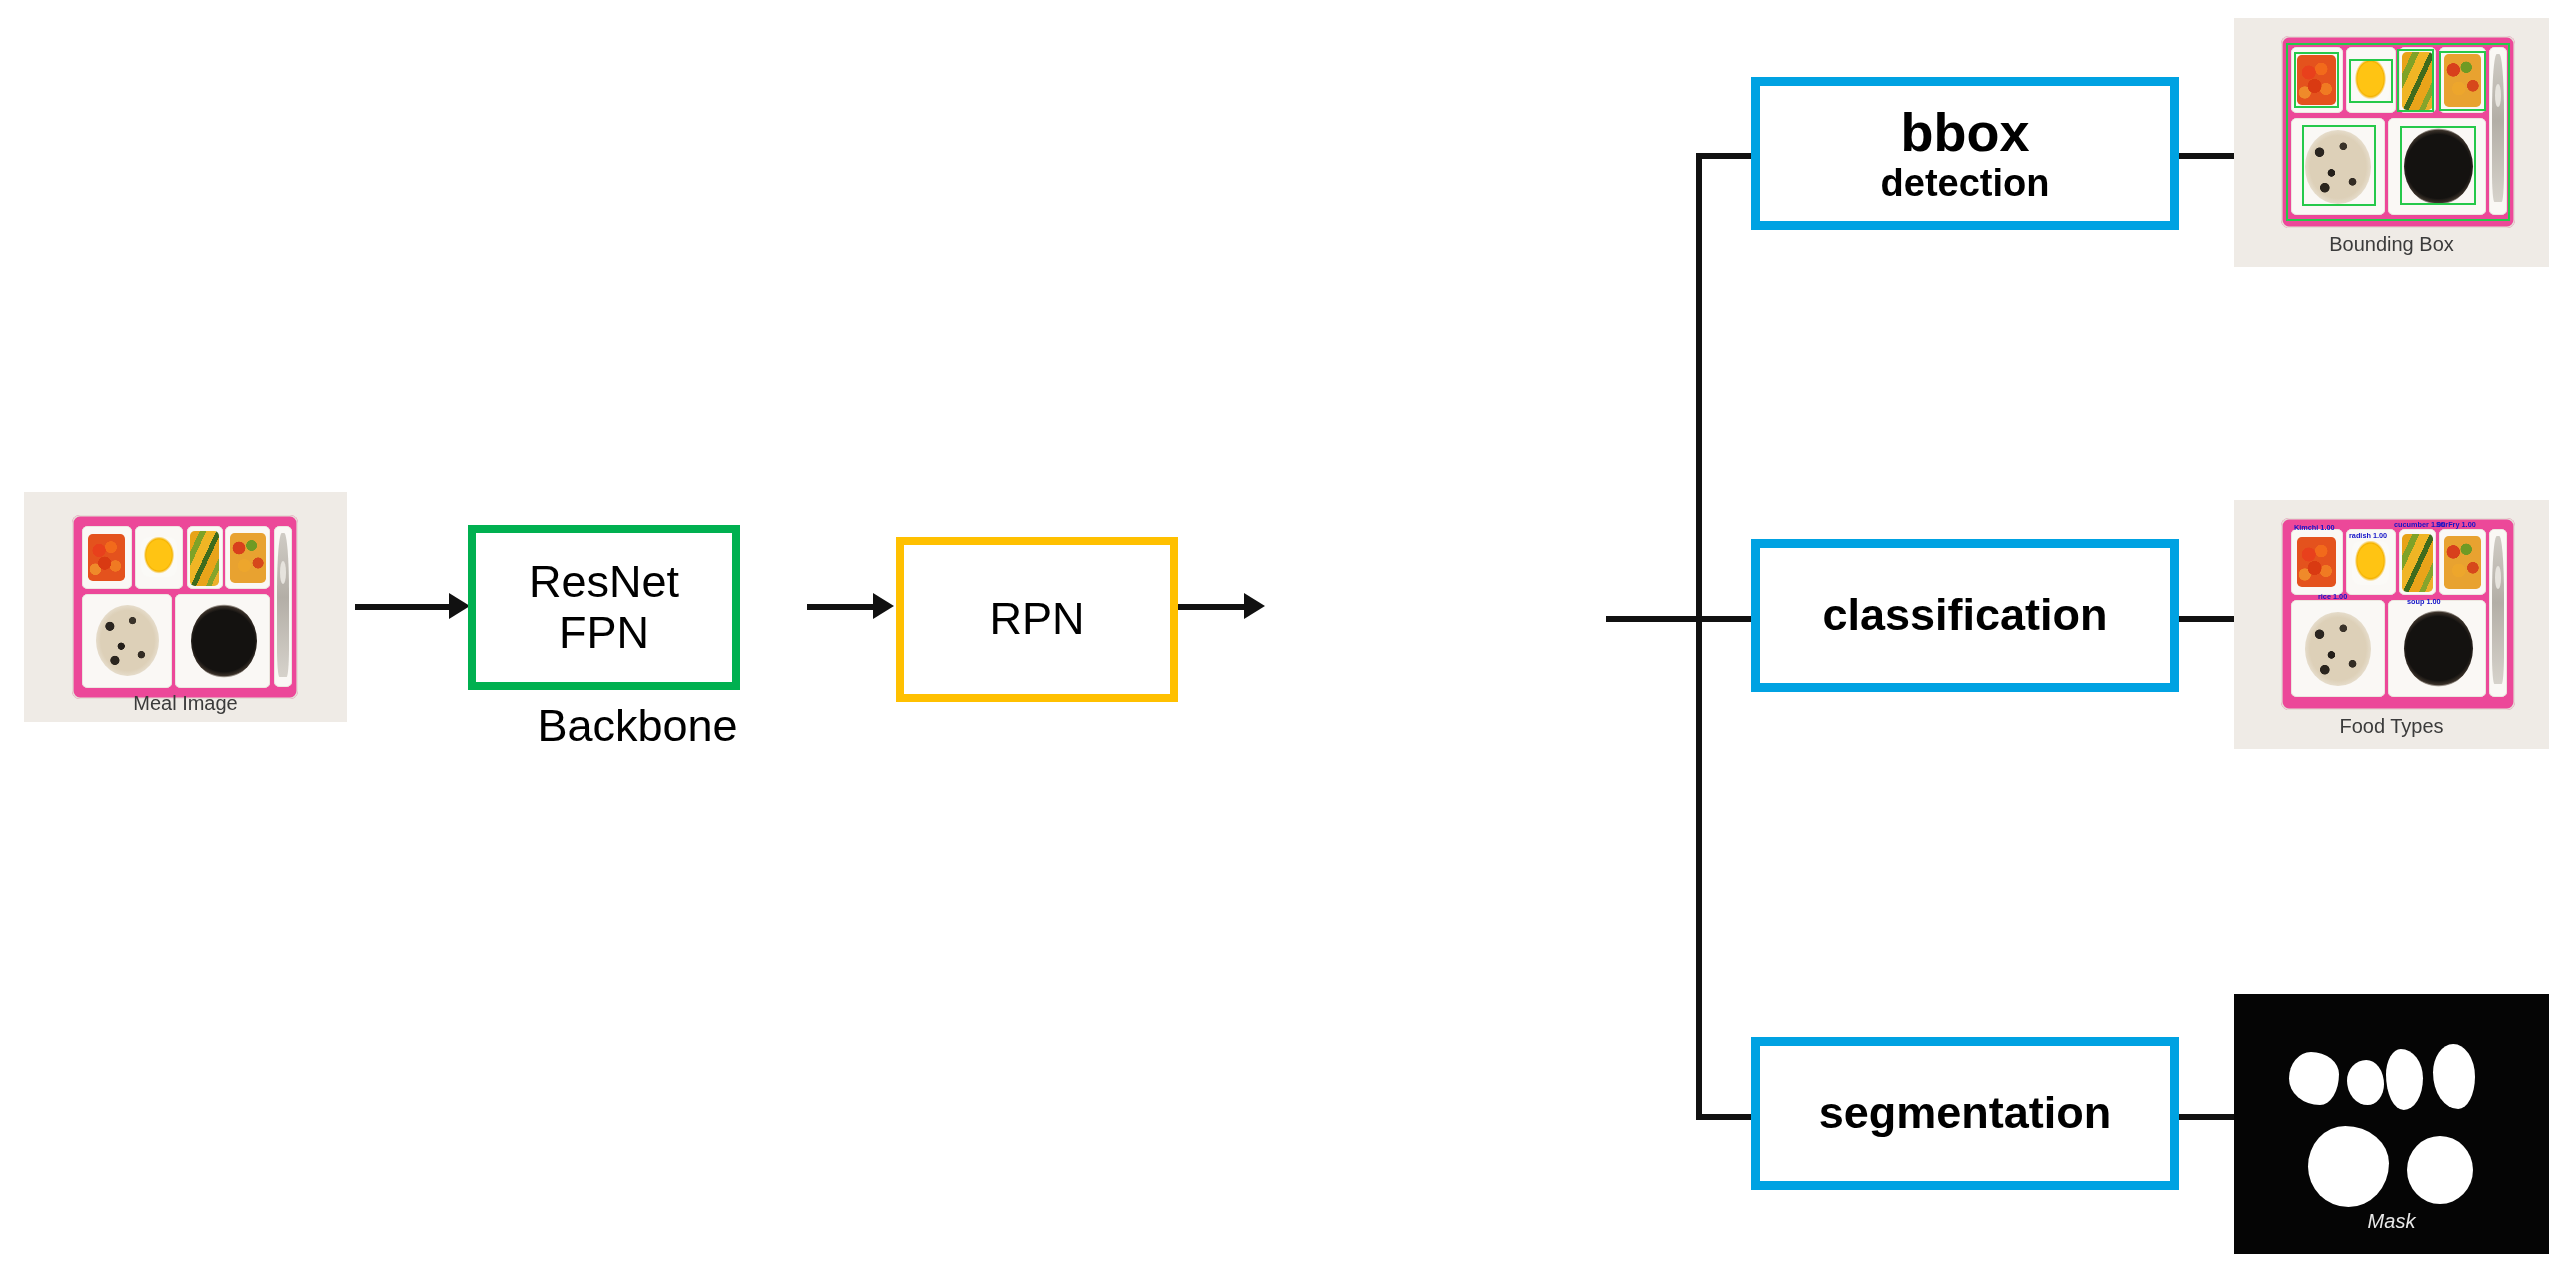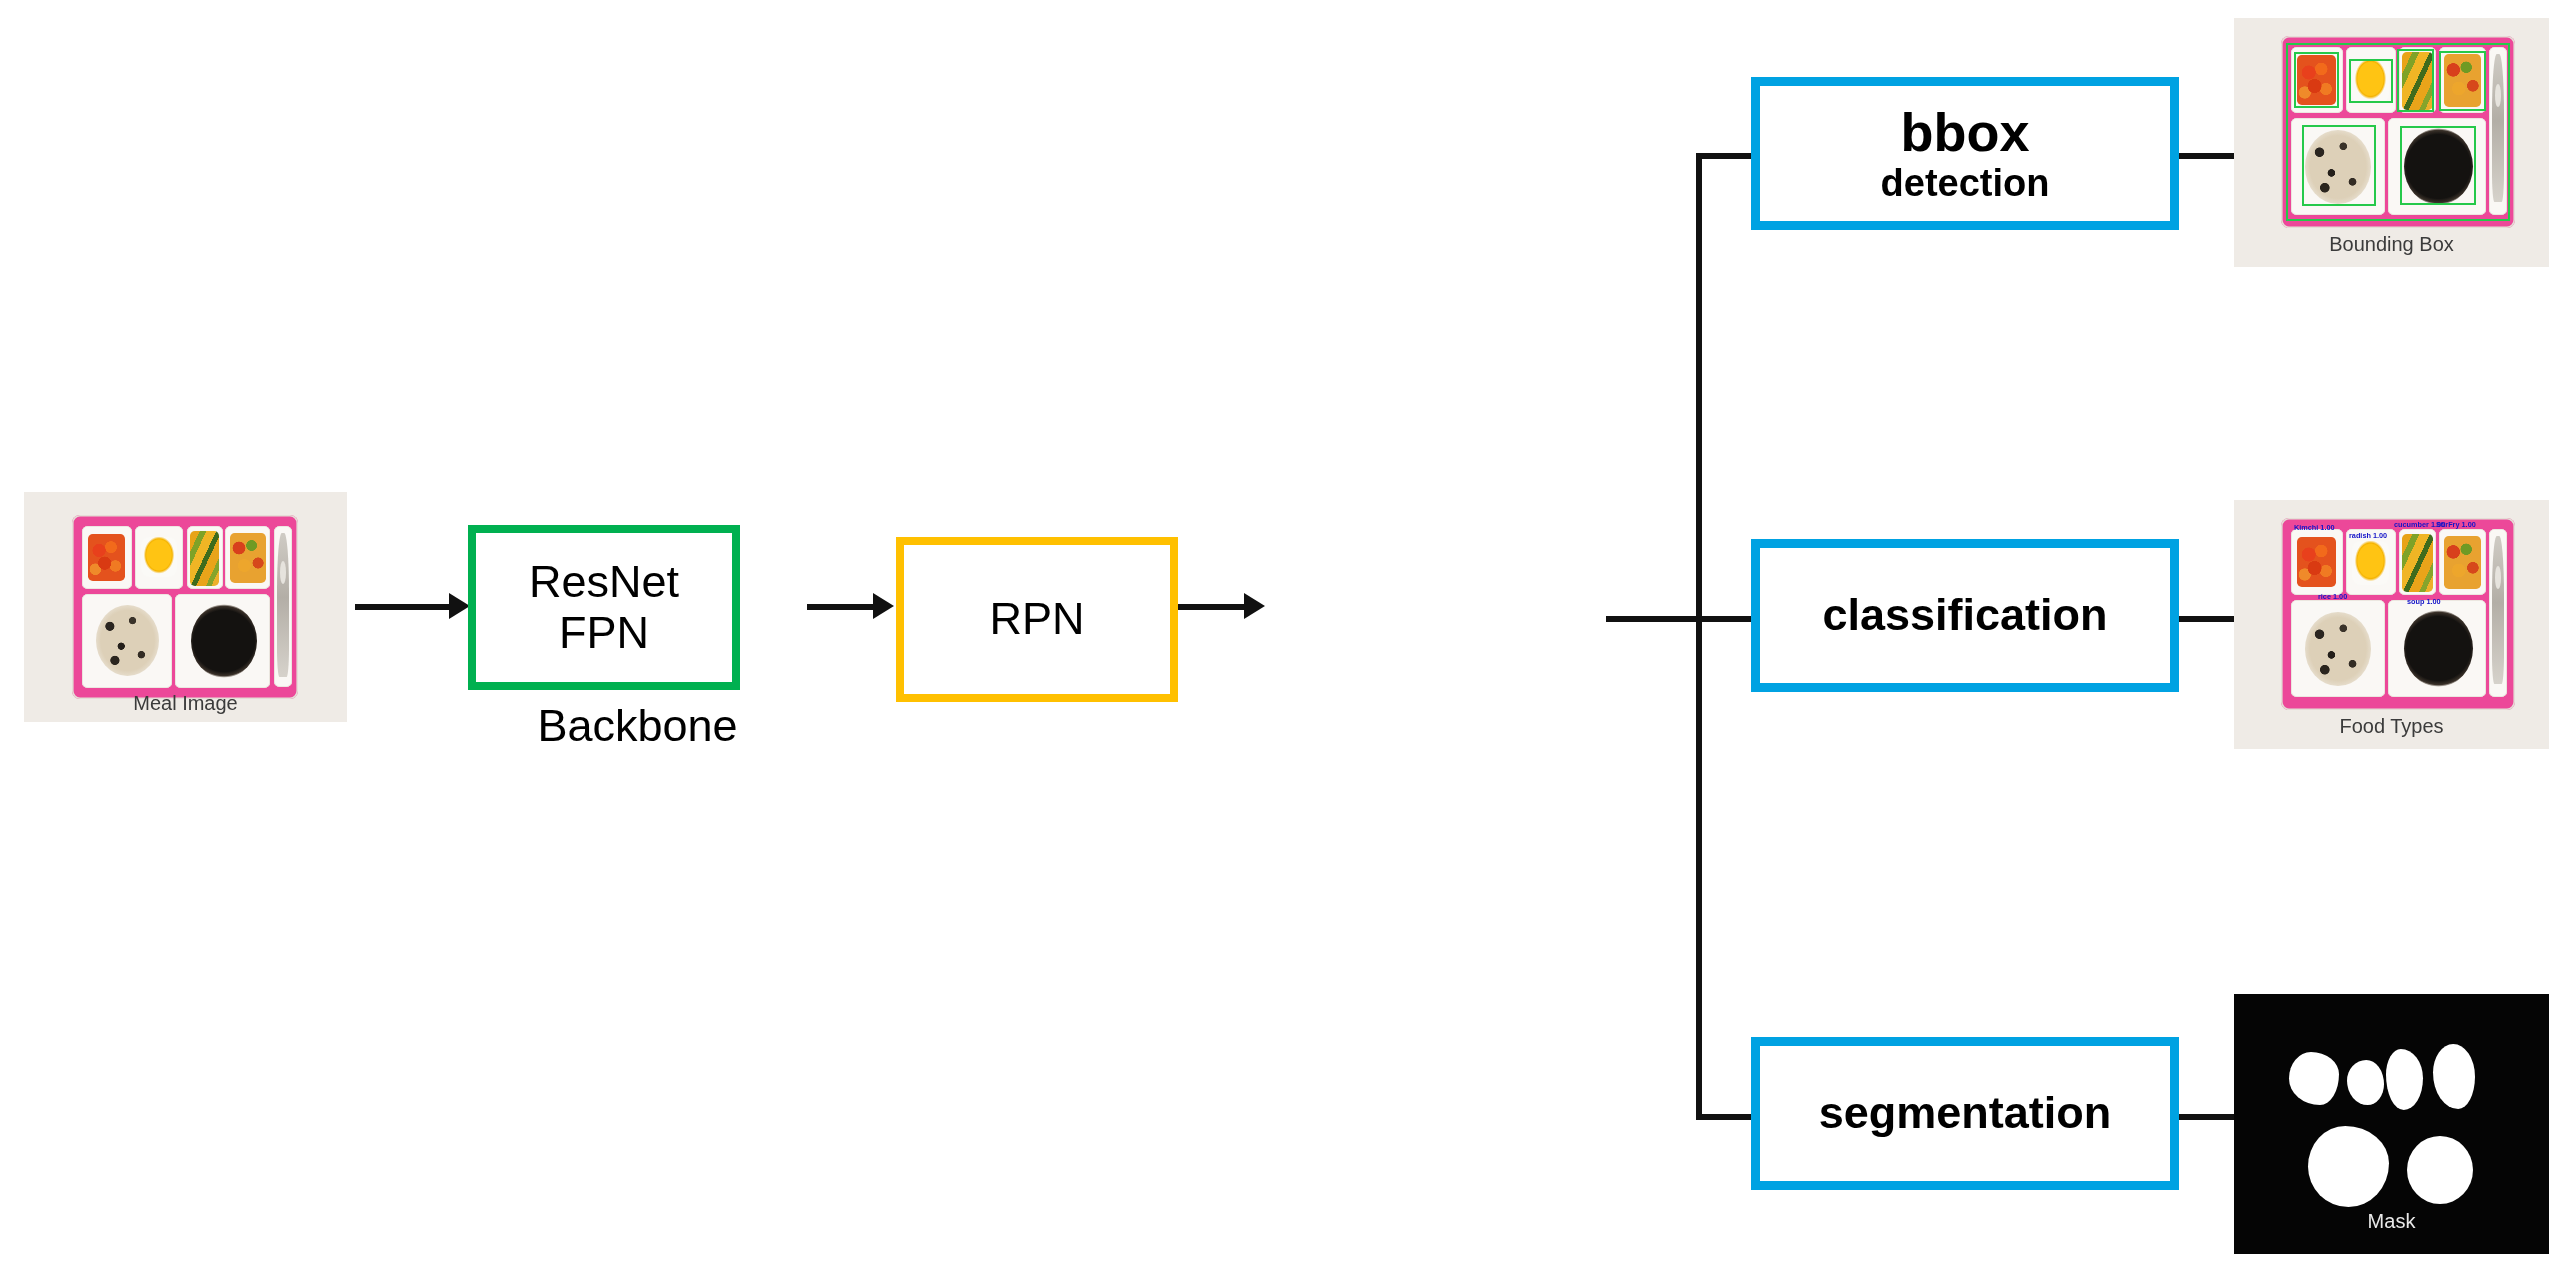--- a/index.html
+++ b/index.html
@@ -200,21 +200,21 @@
     <span class="caption" style="left:0;top:215px;font-size:20px;">Food Types</span>
   </div>
 
   <div class="pbox" style="left:1751px;top:1037px;width:428px;height:153px;border:9.7px solid #00A2E2;">
     <div>
       <span class="lbl" style="font-size:45px;font-weight:bold;">segmentation</span>
     </div>
   </div>
   <div class="hline" style="left:2179px;top:1114px;width:56px;"></div>
 
-  <div class="maskbox" style="left:2234px;top:994px;width:315px;height:260px;">
+  <div class="maskbox" style="left:2234px;top:994px;width:315px;height:260px;font-style:italic;">
     <div class="blob" style="left:55px;top:58px;width:50px;height:53px;
                 border-radius:44% 56% 38% 62% / 50% 42% 58% 50%;"></div>
     <div class="blob" style="left:113px;top:66px;width:37px;height:45px;
                 border-radius:52% 48% 44% 56% / 46% 54% 46% 54%;"></div>
     <div class="blob" style="left:152px;top:55px;width:37px;height:61px;
                 border-radius:40% 60% 52% 48% / 42% 48% 52% 58%;"></div>
     <div class="blob" style="left:199px;top:50px;width:42px;height:65px;
                 border-radius:48% 52% 40% 60% / 44% 50% 50% 56%;"></div>
     <div class="blob" style="left:74px;top:132px;width:81px;height:81px;
                 border-radius:46% 54% 50% 50% / 50% 46% 54% 50%;"></div>

